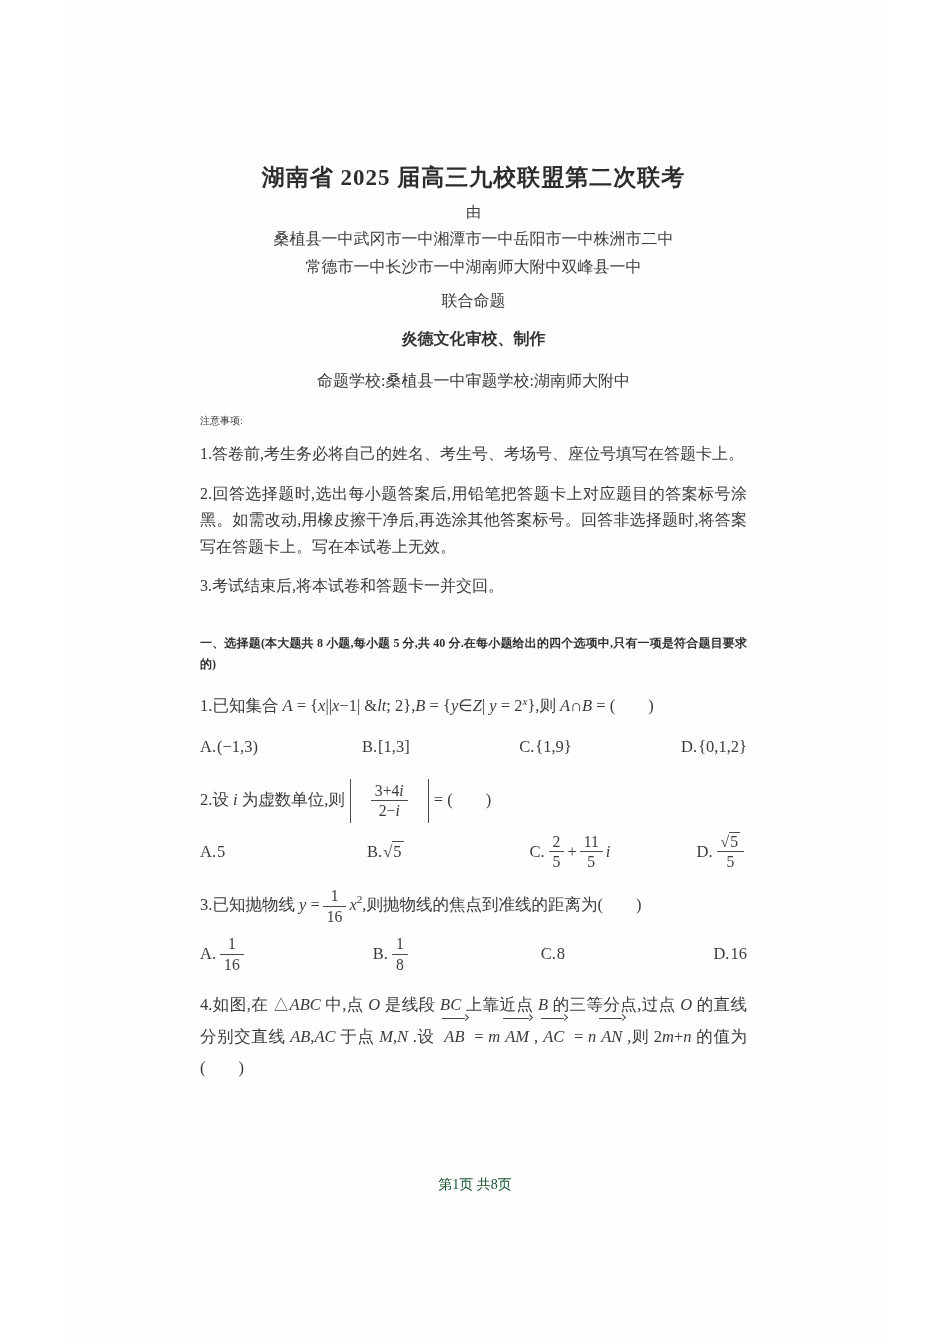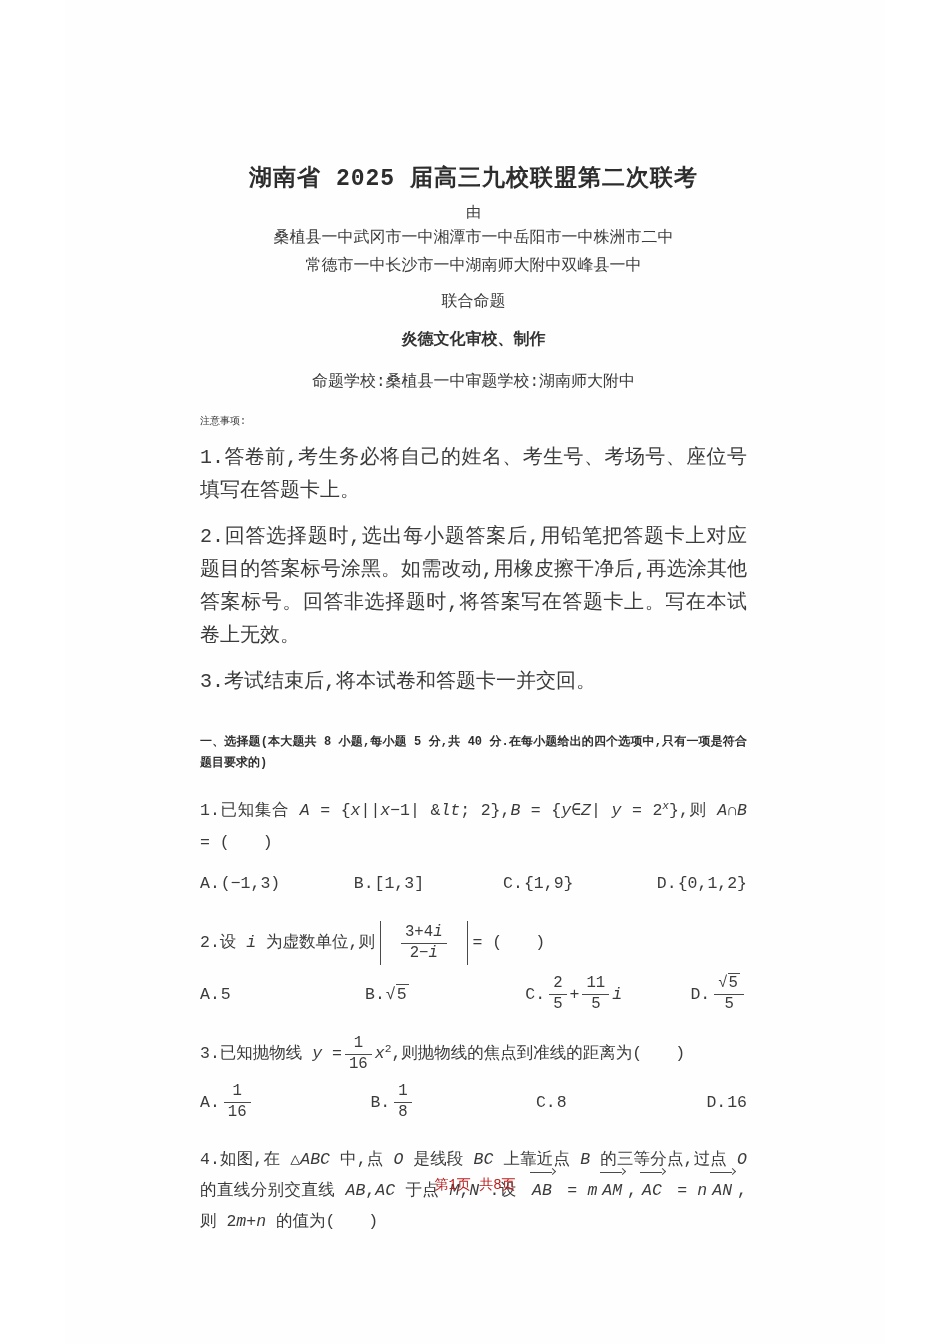--- a/index.html
+++ b/index.html
@@ -1,38 +1,38 @@
 <!DOCTYPE html>
 <html><head>
 <meta charset="utf-8">
 <style>
   html,body { margin:0; padding:0; background:#ffffff; }
   .page {
     position:relative; width:820px; height:1344px; margin:0 auto;
     background:#fefefe; overflow:hidden;
-    font-family:Liberation Mono, monospace;
+    font-family:Liberation Serif, serif;
     color:#3b3b3b;
   }
   .content { padding:0 138px 0 135px; filter:blur(0.25px); }
   i { font-style:italic; }
 
   .title { margin-top:162px; text-align:center; font-size:23px; font-weight:bold; letter-spacing:1px; color:#2d2d2d; }
   .subject { margin-top:20px; text-align:center; font-size:23px; font-weight:bold; letter-spacing:6px; color:#2d2d2d; }
   .byline { margin-top:10px; text-align:center; font-size:15px; }
   .schools { margin-top:5px; text-align:center; font-size:16px; line-height:1.45; }
   .joint { margin-top:13px; text-align:center; font-size:16px; }
   .producer { margin-top:17px; text-align:center; font-size:16px; font-weight:bold; color:#333; }
   .setter { margin-top:21px; text-align:center; font-size:16px; }
 
   .notice-head { margin-top:22px; font-size:10px; }
-  .notice { margin:13px 0 0 0; font-size:20px; line-height:1.65; text-align:justify; }
+  .notice { margin:13px 0 0 0; font-size:16px; line-height:1.65; text-align:justify; }
 
   .section-head { margin-top:34px; font-size:12px; font-weight:bold; line-height:1.7; color:#2f2f2f; text-align:justify; }
 
-  .question { margin-top:22px; font-size:16.5px; line-height:1.9; }
+  .question { margin-top:16px; font-size:16.5px; line-height:1.9; }
   .stem { text-align:justify; }
   .opts { display:flex; margin-top:10px; align-items:center; min-height:30px; }
   .opt { display:flex; align-items:center; }
   .opt:nth-child(1){ width:175px; }
   .opt:nth-child(2){ width:170px; }
   .opt:nth-child(3){ width:175px; }
   .opt:nth-child(4){ flex:1; }
   .opt-label { margin-right:1px; }
 
   sup { font-size:0.68em; vertical-align:super; line-height:0; }
@@ -45,21 +45,21 @@
   .sqrt .rad { border-top:1px solid #4a4a4a; padding:0 2px 0 1px; }
 
   .vec { position:relative; display:inline-block; font-style:italic; margin:0 3px; padding:0 2px; }
   .vec::before { content:''; position:absolute; left:0; right:2px; top:-3px; border-top:1px solid #4a4a4a; }
   .vec::after  { content:''; position:absolute; right:-1px; top:-6px; width:4px; height:4px;
                  border-top:1px solid #4a4a4a; border-right:1px solid #4a4a4a; transform:rotate(45deg); }
 
   .abs { display:inline-flex; flex-direction:row; align-items:center; vertical-align:middle;
          border-left:1.3px solid #4a4a4a; border-right:1.3px solid #4a4a4a; padding:3px 17px; margin:0 5px; }
 
-  .footer { position:absolute; left:0; right:0; top:1176px; text-align:center; font-size:14px; color:#b91c1c; }
+  .footer { position:absolute; left:0; right:0; top:1176px; text-align:center; font-size:14px; color:#14532d; }
 </style>
 </head>
 <body>
 
 <div class="page">
   <div class="content">
 
     <div class="title">湖南省 2025 届高三九校联盟第二次联考</div>
     <div class="byline">由</div>
     <div class="schools">桑植县一中武冈市一中湘潭市一中岳阳市一中株洲市二中</div>

